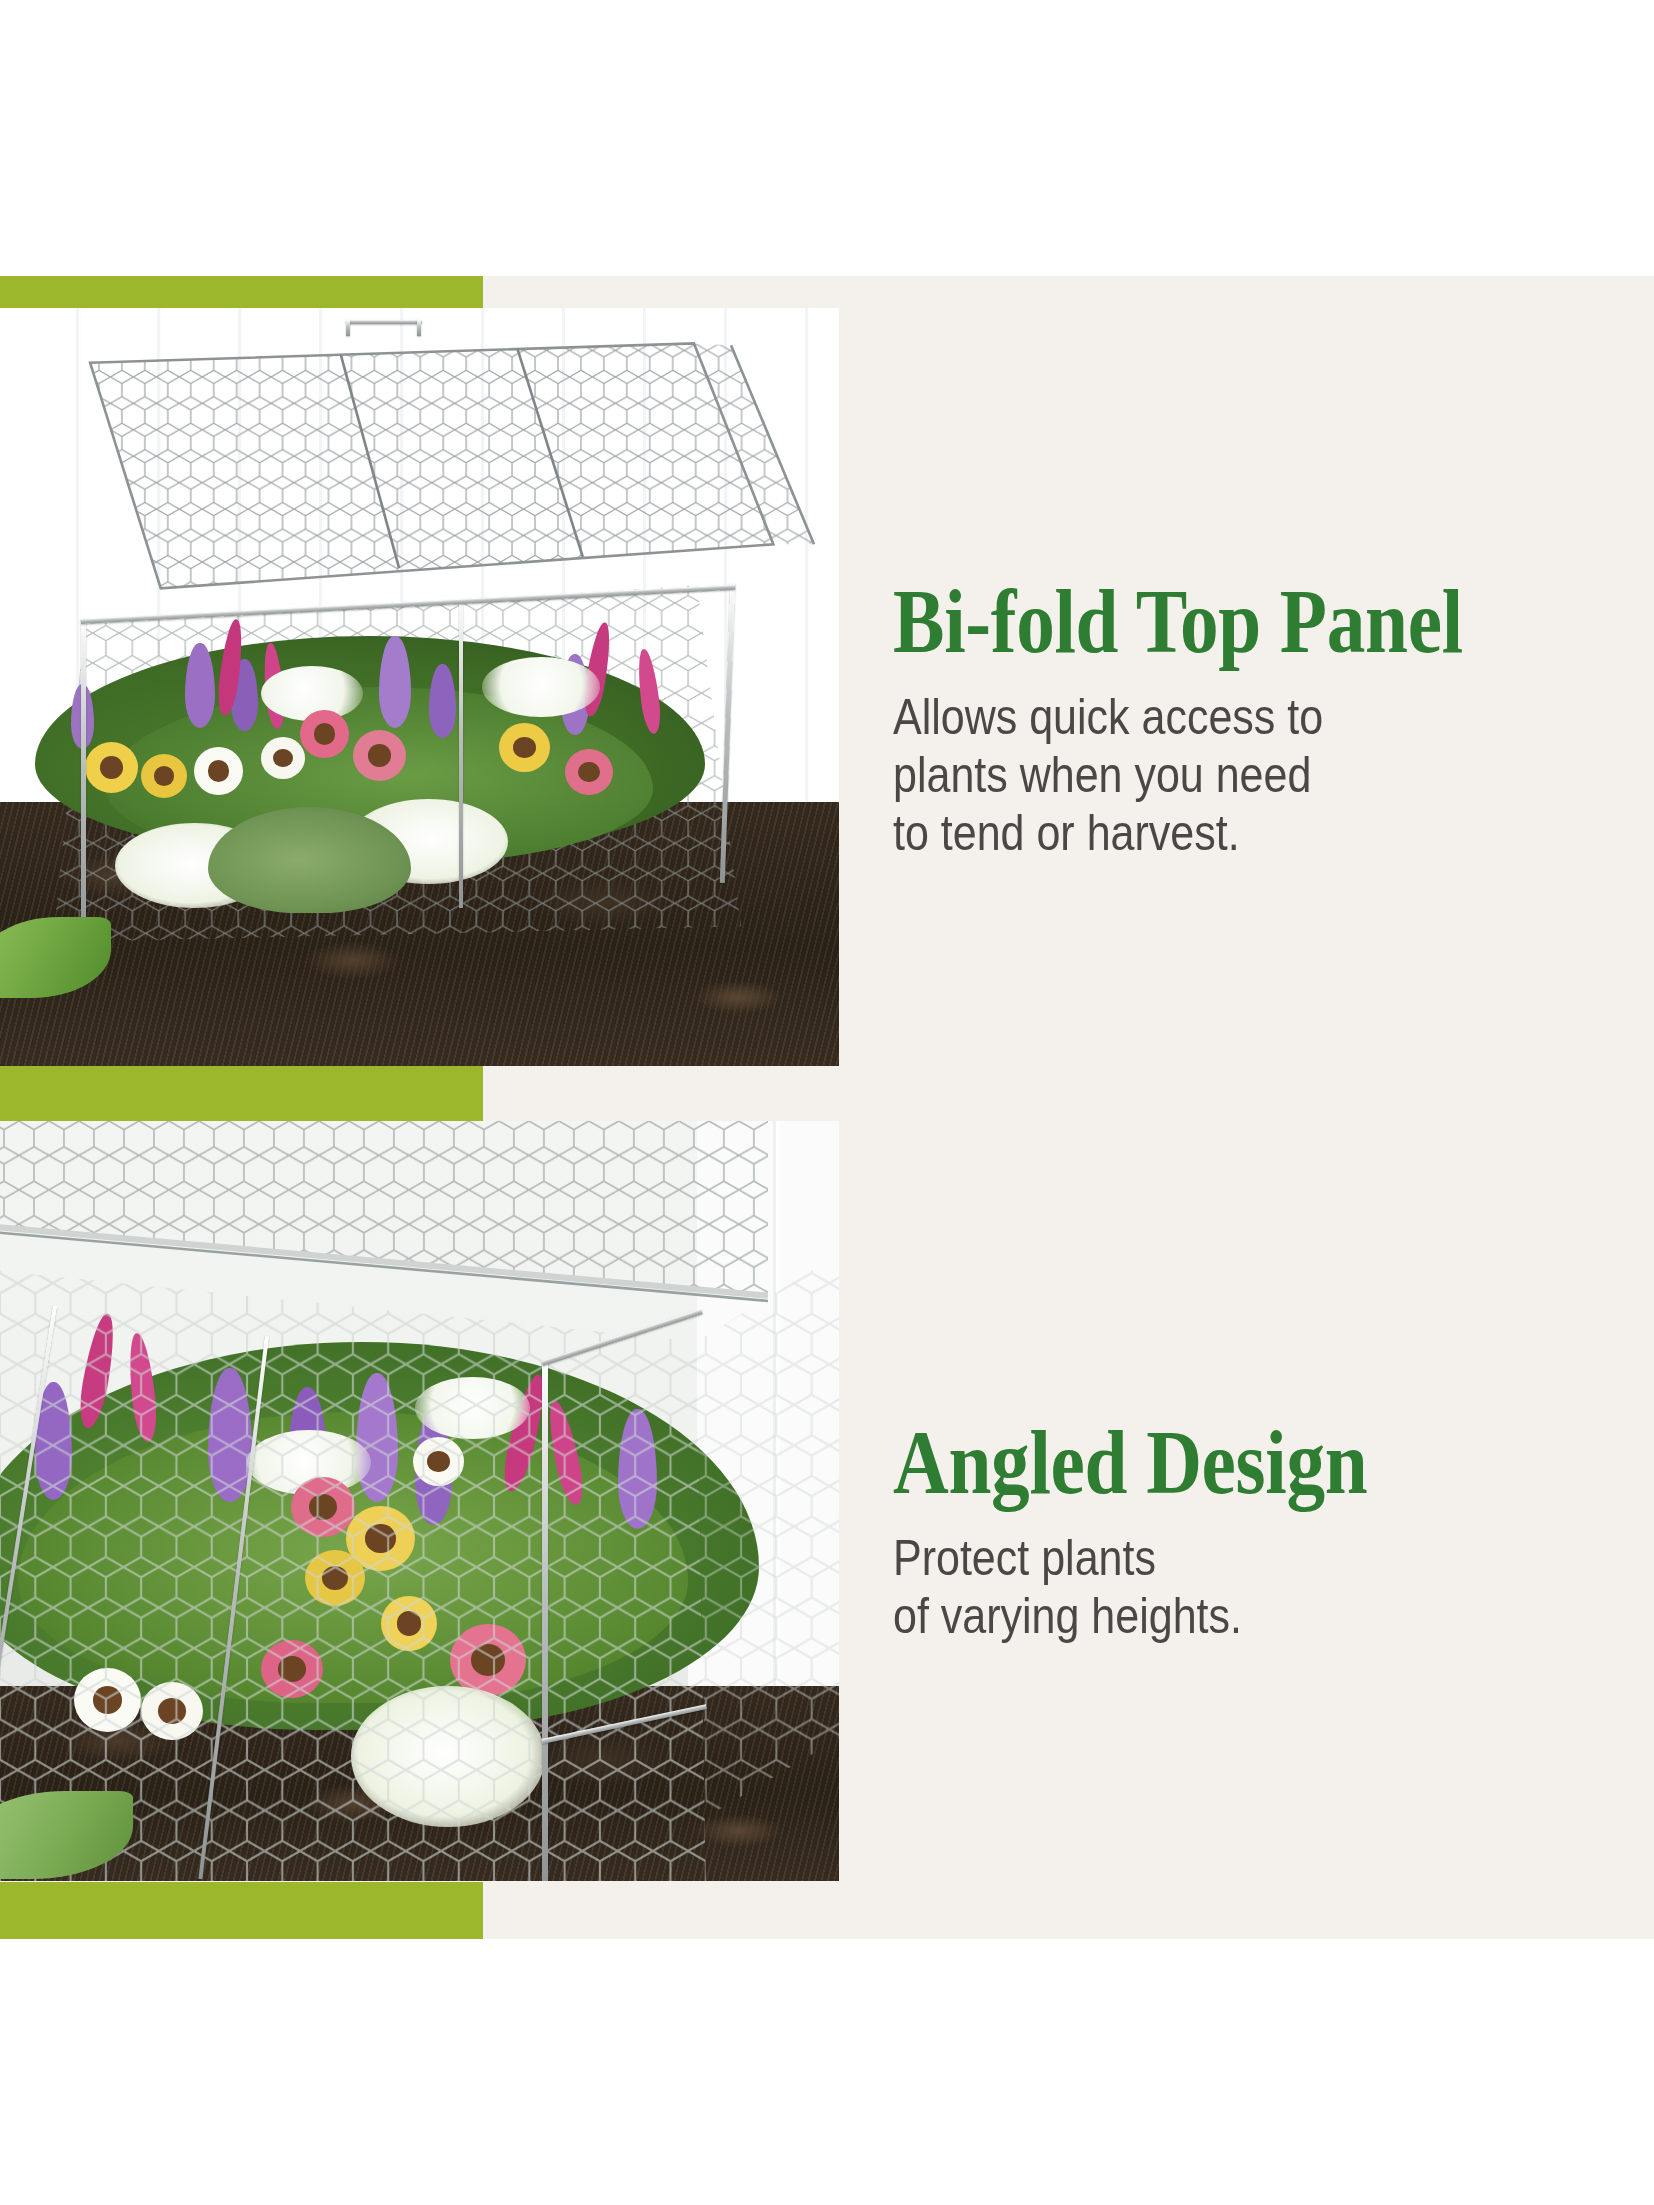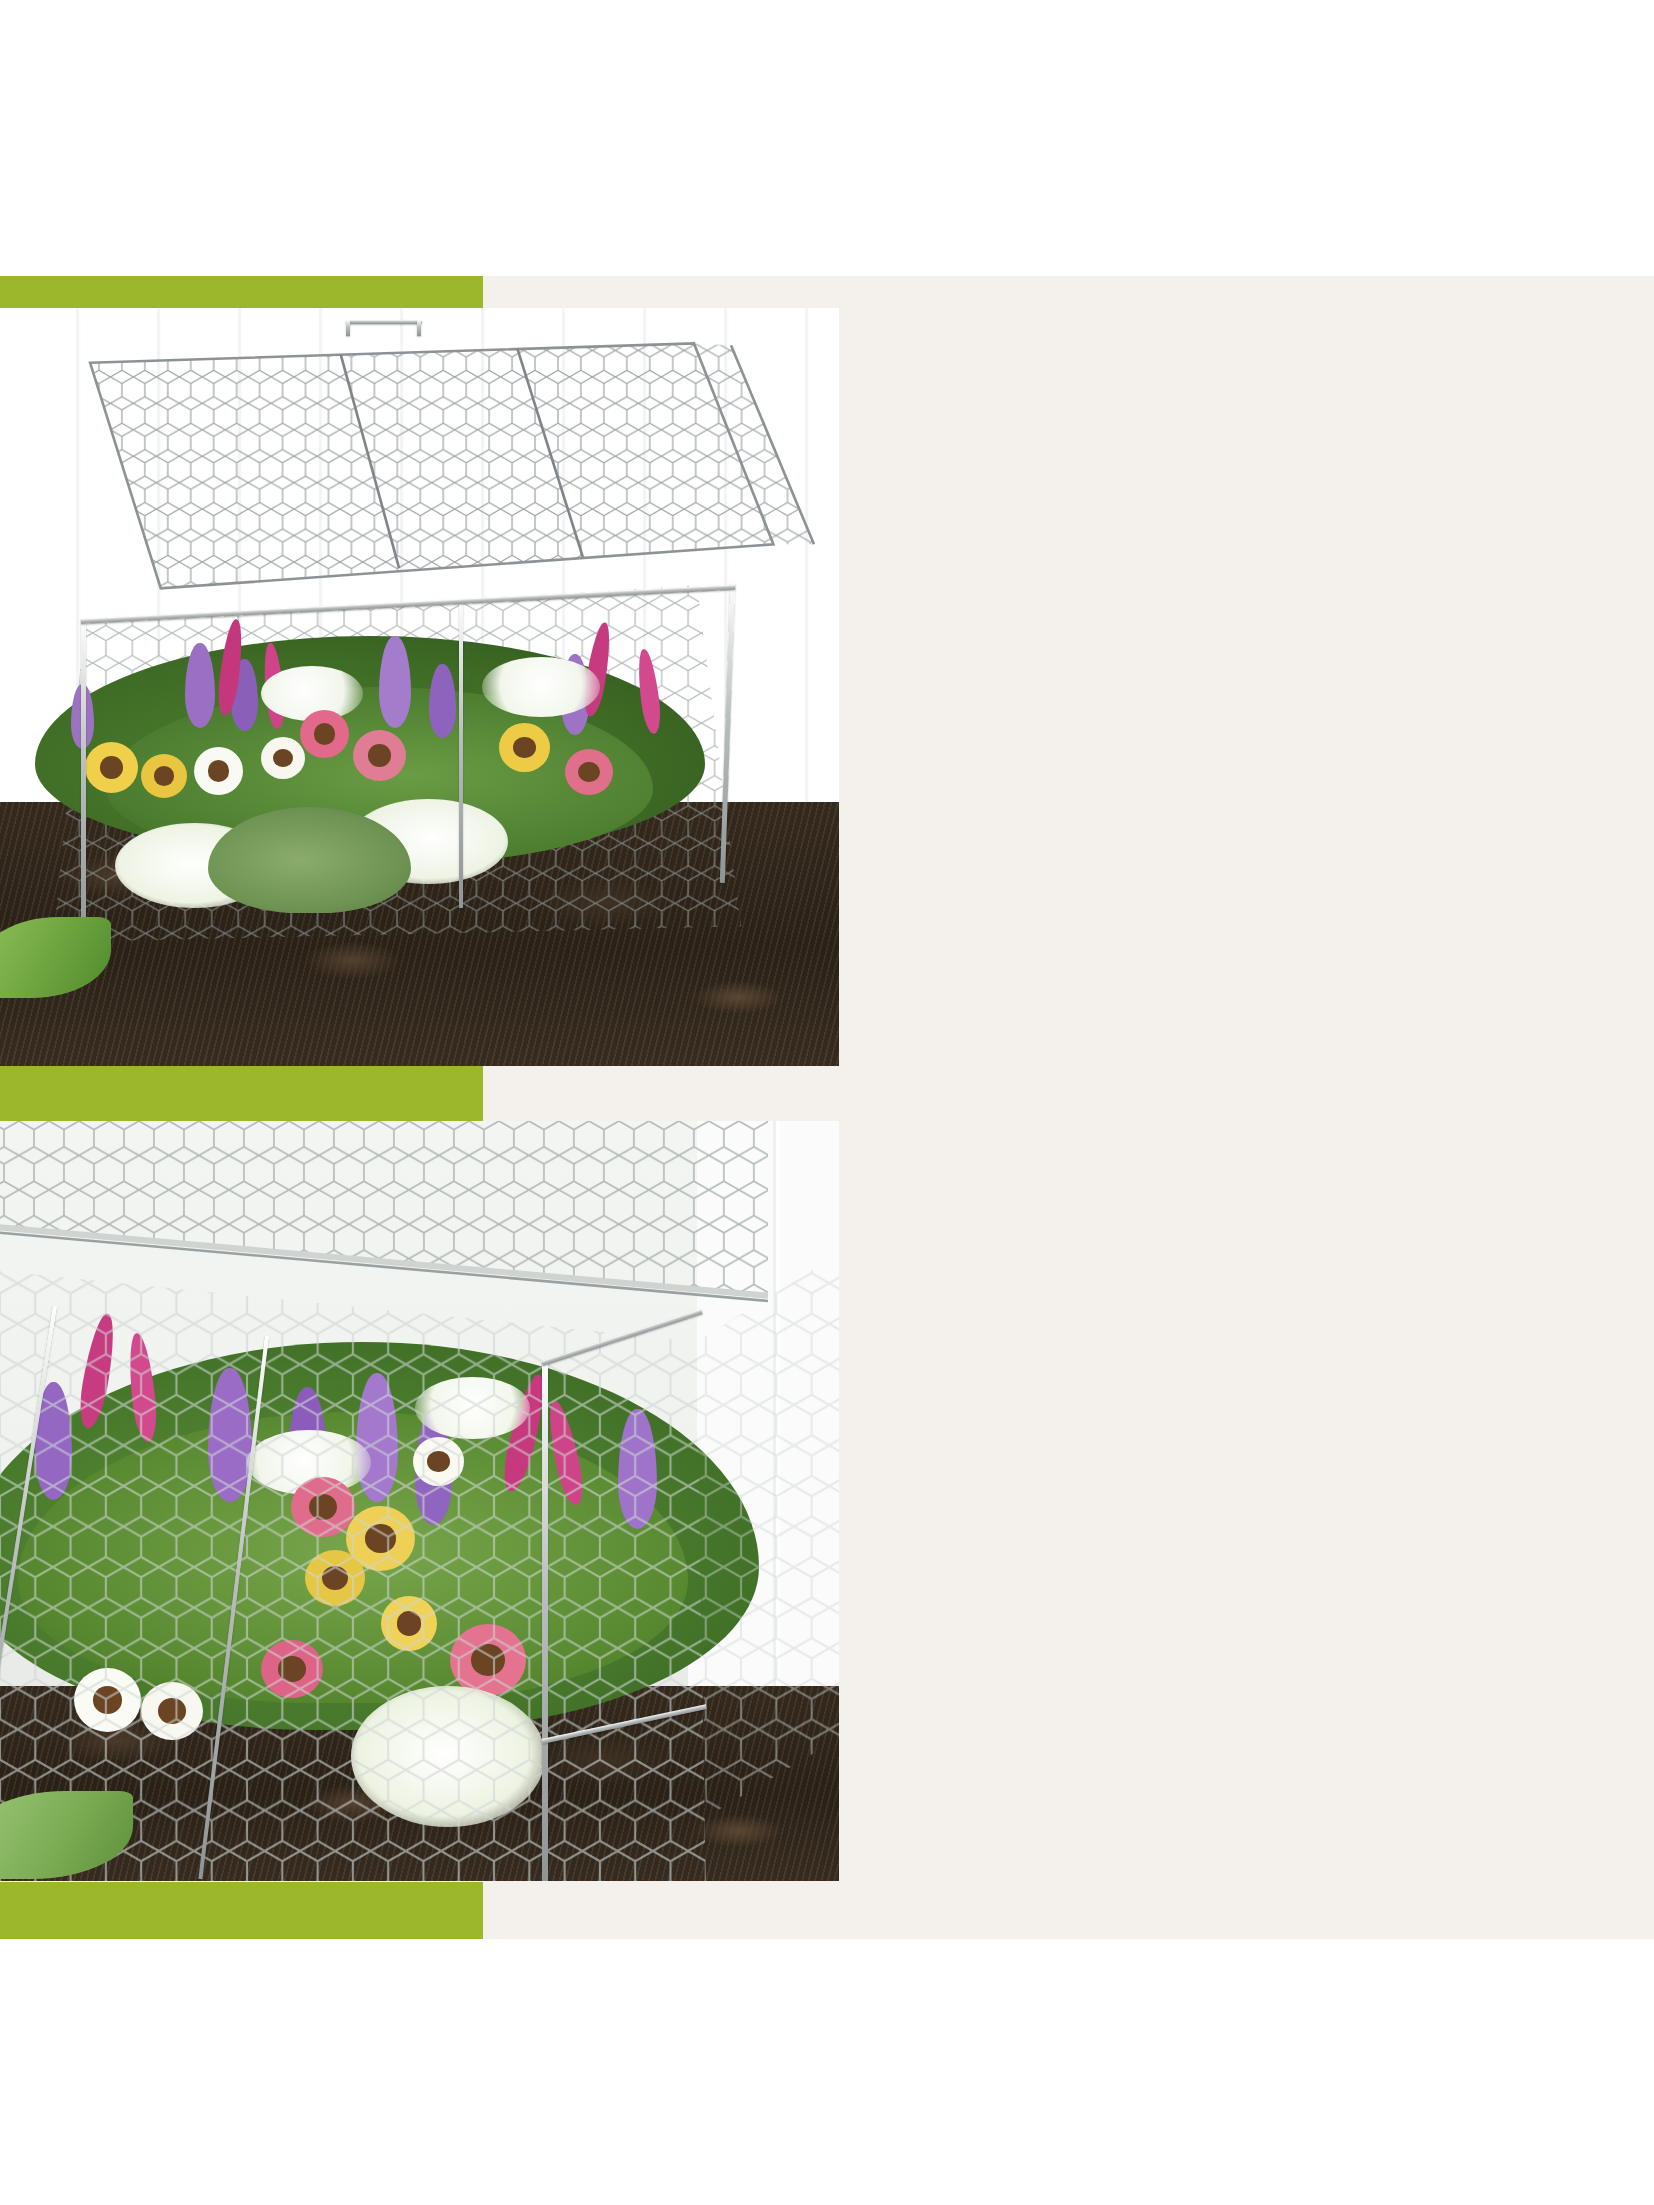--- a/index.html
+++ b/index.html
@@ -334,16 +334,27 @@
     <div class="rail" style="left:265px; top:215px; width:4.4px; height:547px; transform:rotate(7deg); transform-origin:top center;"></div>
     <div class="rail" style="left:542px; top:240px; width:6.2px; height:521px;"></div>
     <div class="rail" style="left:542px; top:240px; width:168px; height:5.3px; transform:rotate(-18deg); transform-origin:left center;"></div>
     <div class="rail" style="left:542px; top:618px; width:168px; height:5.3px; transform:rotate(-12deg); transform-origin:left center;"></div>
 
     <div class="foliage" style="left:-35px; top:670px; width:168px; height:88px;
                 background:linear-gradient(120deg, #9ec87a 0%, #79aa52 60%, #5e8f3a 100%);
                 border-radius:60% 8% 60% 8%;"></div>
   </div>
 
-
+  <div class="text-block first">
+    <h2 class="feature-title">Bi-fold Top Panel</h2>
+    <p class="feature-desc">Allows quick access to
+plants when you need
+to tend or harvest.</p>
+  </div>
+
+  <div class="text-block second">
+    <h2 class="feature-title">Angled Design</h2>
+    <p class="feature-desc">Protect plants
+of varying heights.</p>
+  </div>
 
 </div>
 
 
 </body></html>

